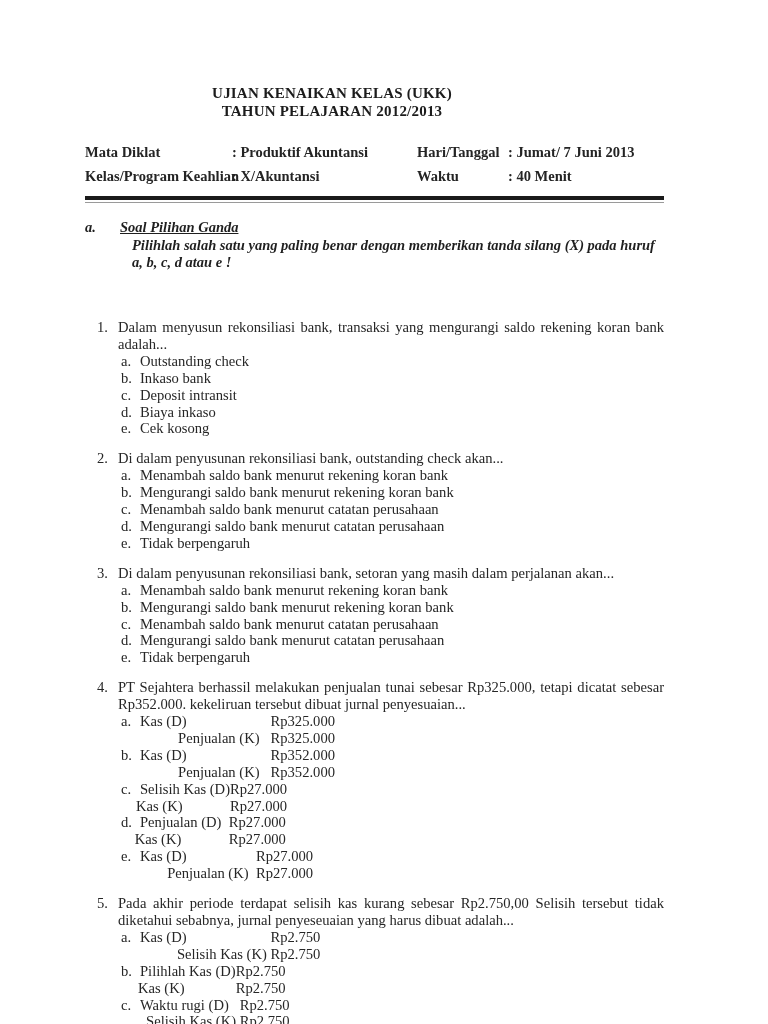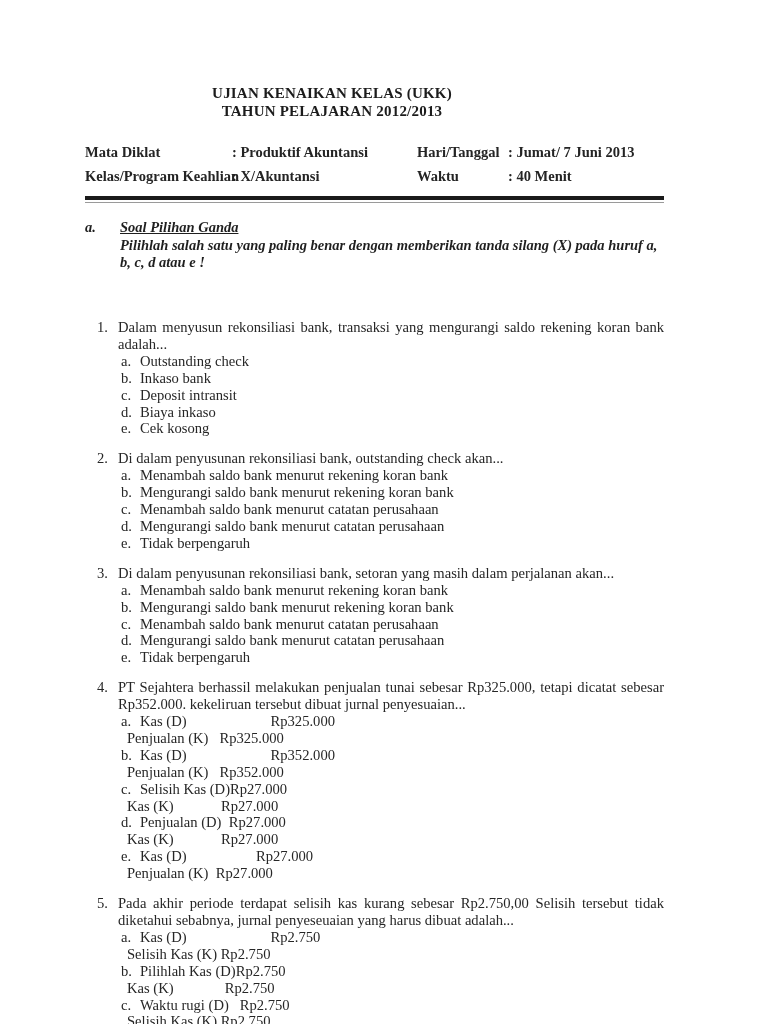--- a/index.html
+++ b/index.html
@@ -17,33 +17,33 @@
   .meta-cell { white-space:nowrap; }
   
   .rule { margin:8px 0 0 85px; width:601px; height:2px;
     border-top:4px solid #1a1a1a; border-bottom:1px solid #9a9a9a; }
   
   .section { margin:16px 0 0 85px; font-size:14.5px; font-weight:bold;
     font-style:italic; color:#1f1f1f; }
   .sec-row { display:flex; }
   .sec-marker { flex:none; width:35px; }
   .sec-heading { text-decoration:underline; }
-  .sec-instruction { margin-left:35px; margin-top:1px; max-width:610px; }
+  .sec-instruction { margin-left:47px; margin-top:1px; max-width:610px; }
   
   .questions { margin:48px 0 0 97px; font-size:14.6px; line-height:16.9px; color:#262626; }
   .q { margin-bottom:13px; }
   .q-head { display:flex; }
   .q-num { flex:none; width:21px; }
   .q-text { width:560px; text-align:justify; }
   .opts { }
   .opt { display:flex; margin-left:24px; }
   .opt-letter { flex:none; width:19px; }
   .opt-lines { }
   .opt-line { white-space:pre-wrap; }
-  .opt-line.cont { margin-left:-13px; }
+  .opt-line.cont { margin-left:-13px;text-align:right; }
 </style>
 </head>
 <body>
 
 <div class="page">
 
   <div class="title-block">
     <div>UJIAN KENAIKAN KELAS (UKK)</div>
     <div>TAHUN PELAJARAN 2012/2013</div>
   </div>

